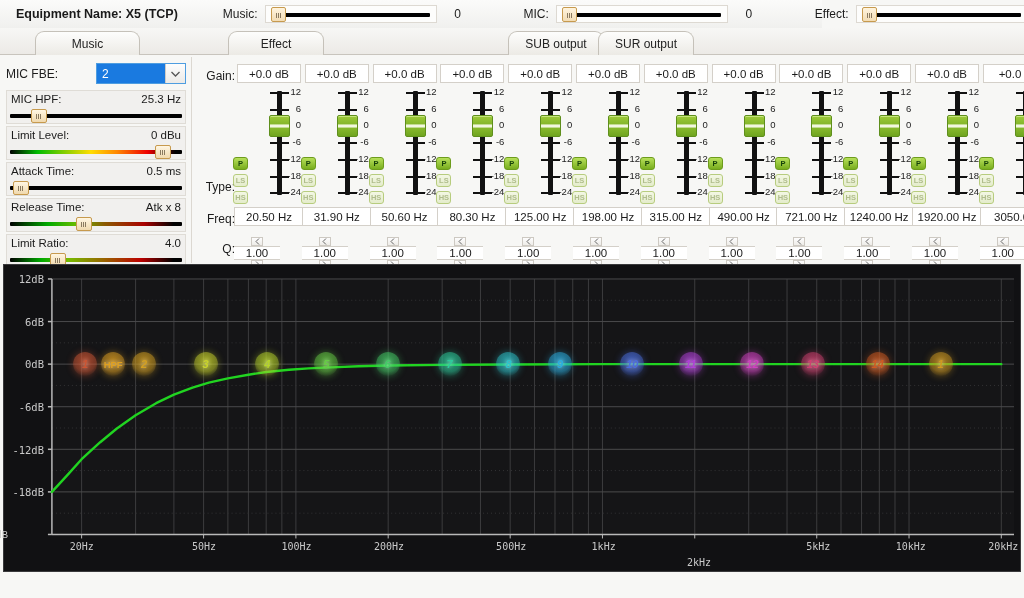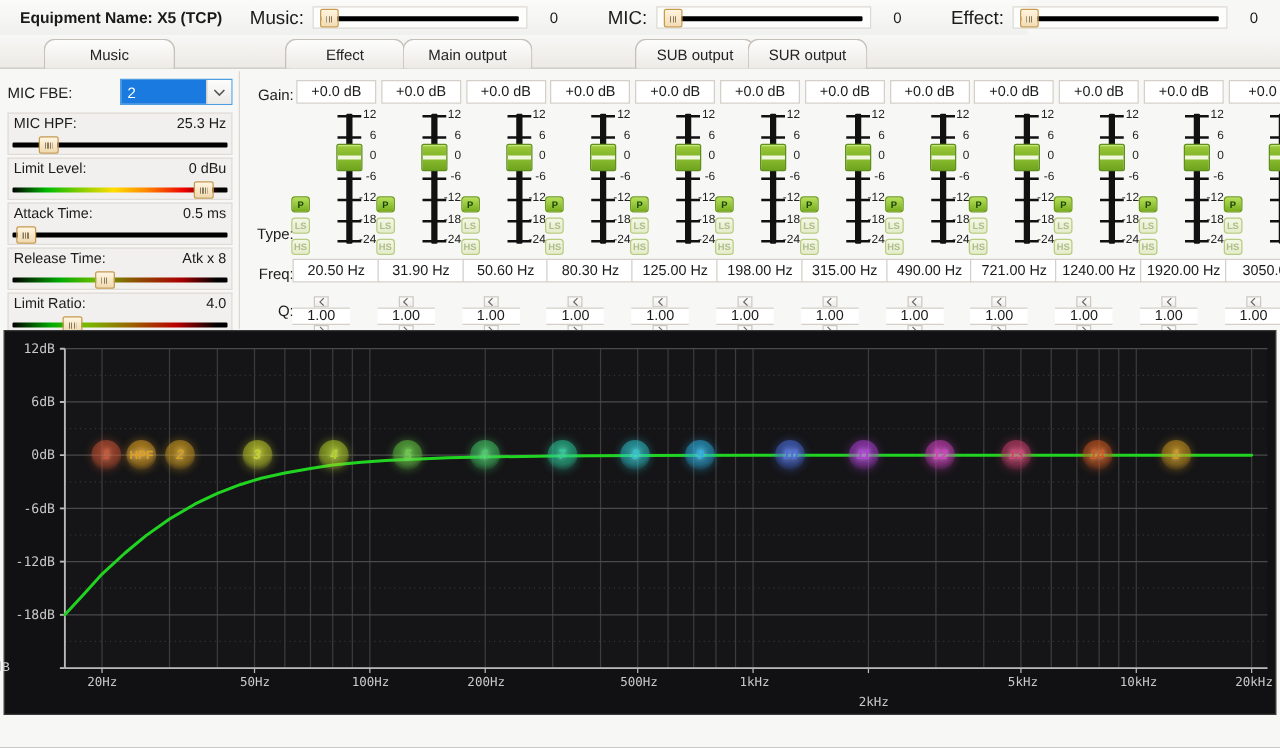--- a/index.html
+++ b/index.html
@@ -15,21 +15,21 @@
   .topbar {
     position: absolute; left: 0; top: 0; width: 822px; height: 28px;
     background: linear-gradient(#fbfbfa,#f0f0ee);
     display: flex; align-items: center;
   }
   .equip-name {
     font-size: 12.5px; font-weight: bold; color: #1a1a1a;
     margin-left: 16px; white-space: nowrap;
   }
   .tslider-group { display: flex; align-items: center; margin-left: 22px; }
-  .tslider-label { font-size: 15px; color: #1b1b1b; margin-right: 7px; white-space: nowrap; }
+  .tslider-label { font-size: 12px; color: #1b1b1b; margin-right: 7px; white-space: nowrap; margin-left: 23px; }
   .tslider {
     position: relative; width: 172px; height: 18px;
     background: #fdfdfc; border: 1px solid #ddd9d2;
   }
   .tslider .track {
     position: absolute; left: 6px; right: 6px; top: 7px; height: 4px;
     background: #000; border-radius: 1px;
   }
   .tslider .knob {
     position: absolute; left: 2px; top: 1px; width: 15px; height: 15px;
@@ -261,23 +261,20 @@
     <span class="tnum small">0</span>
     <span class="tnum small">0</span>
   </div>
 
   <div class="tabbar" id="tabbar">
       <div class="tab" style="left: 35px; width: 105px;">
         <span>Music</span>
       </div>
       <div class="tab" style="left: 228px; width: 96px;">
         <span>Effect</span>
-      </div>
-      <div class="tab" style="left: 322px; width: 104px;">
-        <span>Main output</span>
       </div>
       <div class="tab" style="left: 508px; width: 96px;">
         <span>SUB output</span>
       </div>
       <div class="tab" style="left: 598px; width: 96px;">
         <span>SUR output</span>
       </div>
     </div>
 
   <div class="leftpanel">

